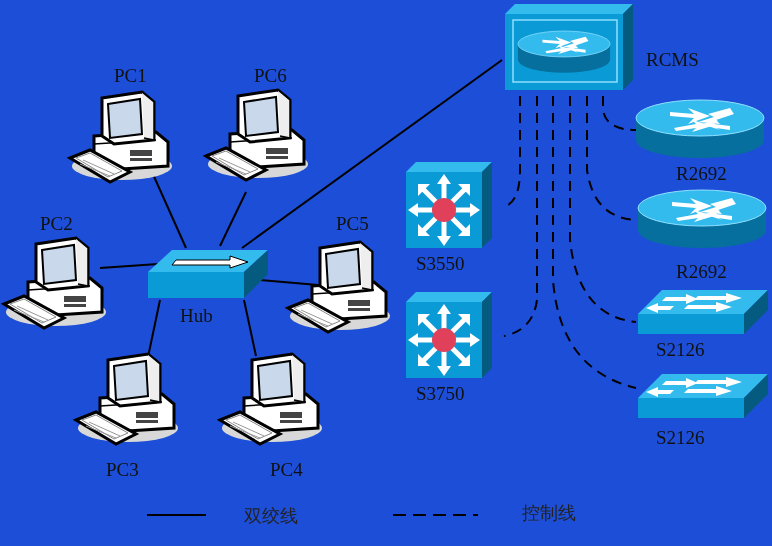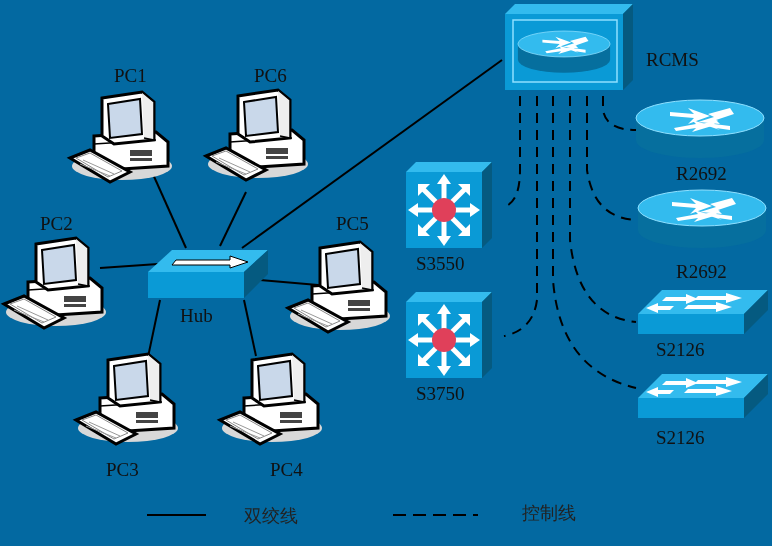--- a/index.html
+++ b/index.html
@@ -1,16 +1,16 @@
 <!DOCTYPE html>
 <html><head>
 <meta charset="utf-8">
 <style>
   html, body { margin: 0; padding: 0; background: #ffffff; }
-  #stage { position: relative; width: 772px; height: 546px; overflow: hidden; background: #0369a1; }
+  #stage { position: relative; width: 772px; height: 546px; overflow: hidden; background: #1d4ed8; }
   svg { position: absolute; left: 0; top: 0; }
   .lbl { font-family: "Liberation Serif", serif; font-size: 19px; fill: #111; }
   .legend-lbl { font-family: "DejaVu Sans", sans-serif; font-size: 18px; fill: #222; }
   .solid { stroke: #000; stroke-width: 2; fill: none; }
   .dash { stroke: #000; stroke-width: 2; fill: none; stroke-dasharray: 10 7; }
 </style>
 </head>
 <body>
 
 <div id="stage">

